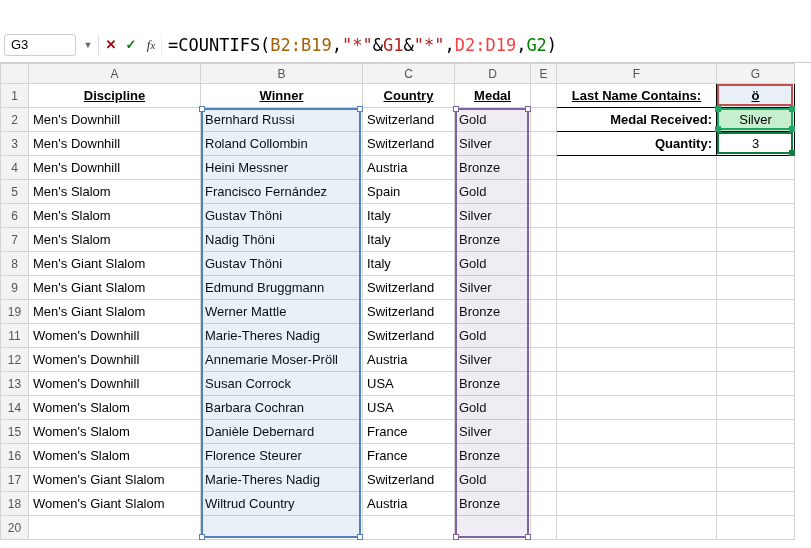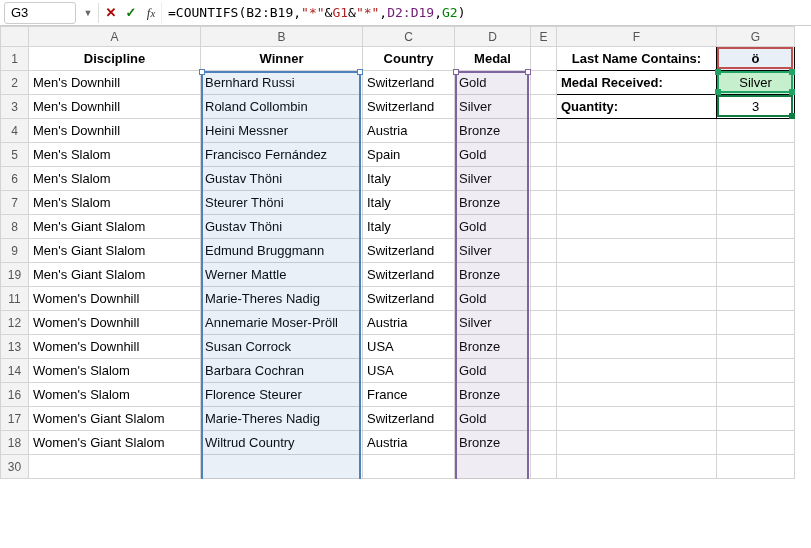--- a/index.html
+++ b/index.html
@@ -7,23 +7,24 @@
     margin: 0;
     font-family: Arial, sans-serif;
     font-size: 13px;
     background: #fff;
     color: #000;
     user-select: none;
   }
   .formula-bar {
     display: flex;
     align-items: center;
-    height: 26px;
+    height: 36px;
     border-bottom: 1px solid #ccc;
     background: #fff;
+    margin-top: 27px;
   }
   .name-box {
     width: 72px;
     height: 22px;
     margin: 0 4px;
     padding: 0 6px;
     display: flex;
     align-items: center;
     border: 1px solid #ccc;
     border-radius: 3px;
@@ -52,27 +53,27 @@
   .fb-btn.accept { color:#107c10; font-weight:bold;}
   .fb-btn.fx { font-style:italic; font-family:"Times New Roman",serif; color:#333;}
   .formula-input {
     flex: 1;
     height: 22px;
     padding: 0 6px;
     display:flex;
     align-items:center;
     border-left:1px solid #eee;
     font-family: Consolas, monospace;
-    font-size: 13px;
+    font-size: 17px;
     white-space: pre;
   }
   .tok-black { color:#000; }
-  .tok-blue { color:#000000; }
+  .tok-blue { color:#a16207; }
   .tok-red  { color:#b22222; }
-  .tok-purple { color:#701a75; }
+  .tok-purple { color:#ef4444; }
   .tok-green { color:#008000; }
 
   .sheet {
     position: relative;
     overflow: hidden;
   }
   table.grid {
     border-collapse: collapse;
     table-layout: fixed;
   }
@@ -101,23 +102,24 @@
     width: 28px;
     font-size: 12px;
   }
   .corner {
     background: #f3f3f3;
     width: 28px;
   }
   .header-row td {
     font-weight: bold;
     text-align: center;
+    text-decoration: underline;
   }
   .col-D { text-align: left; }
-  .cell-label { font-weight: bold; text-align: left; }
+  .cell-label { font-weight: bold; text-align: right; }
   .cell-center { text-align: center; }
   .fill-blue { background: #e9eff7; }
   .fill-green { background: #c6efce; }
   .border-black { border:1px solid #000 !important;margin-left:39px; }
 
   
   .overlay {
     position:absolute;
     pointer-events:none;
     border:2px solid;
@@ -236,21 +238,21 @@
           <td id="B6">Gustav Thöni</td>
           <td>Italy</td>
           <td class="col-D" id="D6">Silver</td>
           <td></td>
           <td></td>
           <td></td>
         </tr>
         <tr>
           <th>7</th>
           <td>Men's Slalom</td>
-          <td id="B7">Steurer Thöni</td>
+          <td id="B7">Nadig Thöni</td>
           <td>Italy</td>
           <td class="col-D" id="D7">Bronze</td>
           <td></td>
           <td></td>
           <td></td>
         </tr>
         <tr>
           <th>8</th>
           <td>Men's Giant Slalom</td>
           <td id="B8">Gustav Thöni</td>
@@ -314,20 +316,30 @@
           <th>14</th>
           <td>Women's Slalom</td>
           <td id="B14">Barbara Cochran</td>
           <td>USA</td>
           <td class="col-D" id="D14">Gold</td>
           <td></td>
           <td></td>
           <td></td>
         </tr>
         <tr>
+          <th>15</th>
+          <td>Women's Slalom</td>
+          <td id="B15">Danièle Debernard</td>
+          <td>France</td>
+          <td class="col-D" id="D15">Silver</td>
+          <td></td>
+          <td></td>
+          <td></td>
+        </tr>
+        <tr>
           <th>16</th>
           <td>Women's Slalom</td>
           <td id="B16">Florence Steurer</td>
           <td>France</td>
           <td class="col-D" id="D16">Bronze</td>
           <td></td>
           <td></td>
           <td></td>
         </tr>
         <tr>
@@ -344,21 +356,21 @@
           <th>18</th>
           <td>Women's Giant Slalom</td>
           <td id="B19">Wiltrud Country</td>
           <td>Austria</td>
           <td class="col-D" id="D19">Bronze</td>
           <td></td>
           <td></td>
           <td></td>
         </tr>
         <tr>
-          <th>30</th>
+          <th>20</th>
           <td></td>
           <td></td>
           <td></td>
           <td></td>
           <td></td>
           <td></td>
           <td></td>
         </tr>
       </tbody>
 </table>

